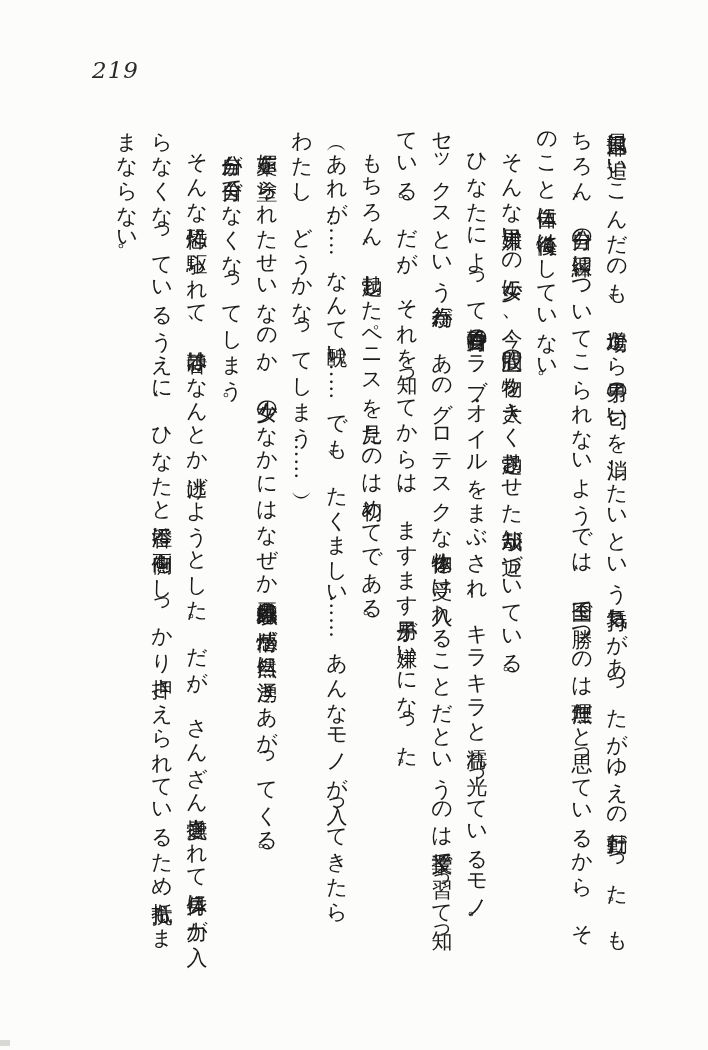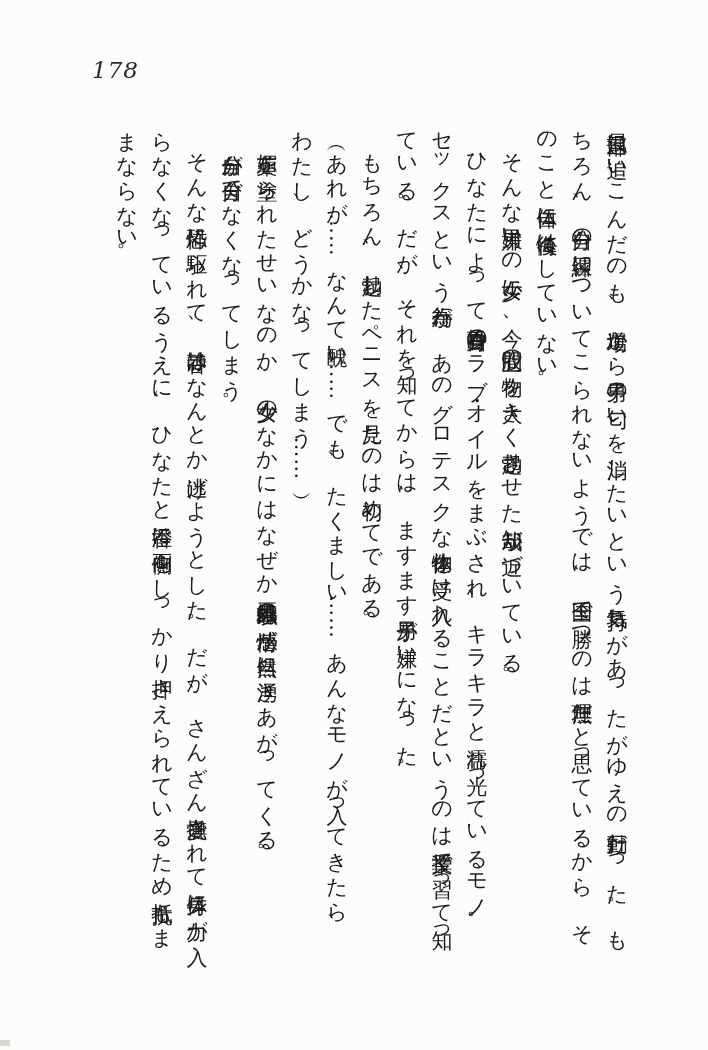--- a/index.html
+++ b/index.html
@@ -55,21 +55,21 @@
     width: 10px;
     height: 6px;
     background: #d8d8d4;
   }
 </style>
 </head>
 <body>
 
 <div class="page">
 
-  <div class="page-number">178</div>
+  <div class="page-number">219</div>
 
   <div class="text-area">
     <p class="para">員退部に追いこんだのも、道場から男子の匂いを消したいという気持ちがあったがゆえの行動だった。もちろん、自分の練習についてこられないようでは、全国で勝つのは無理だと思っているから、そのこと自体に後悔はしていない。</p>
     <p class="para indent">そんな男嫌いの少女に、今、股間の一物を大きく勃起させた知哉が近づいている。</p>
     <p class="para indent">ひなたによって静香自身のラブ・オイルをまぶされ、キラキラと濡れ光っているモノ。セックスという行為が、あのグロテスクな物体を受け入れることだというのは授業で習って知っている。だが、それを知ってからは、ますます男子が嫌いになった。</p>
     <p class="para indent">もちろん、勃起したペニスを見たのは初めてである。</p>
     <p class="para indent">（あれが……なんて醜い……でも、たくましい……あんなモノが入ってきたら、わたし、どうかなってしまう……）</p>
     <p class="para indent">媚薬を塗られたせいなのか、少女のなかにはなぜか嫌悪感以外の感情が自然に湧きあがってくる。</p>
     <p class="para indent">自分が自分でなくなってしまう。</p>
     <p class="para indent">そんな恐怖に駆られて、静香はなんとか逃げようとした。だが、さんざん愛撫されて身体に力が入らなくなっているうえに、ひなたと香澄に両側をしっかり押さえられているため抵抗もままならない。</p>

